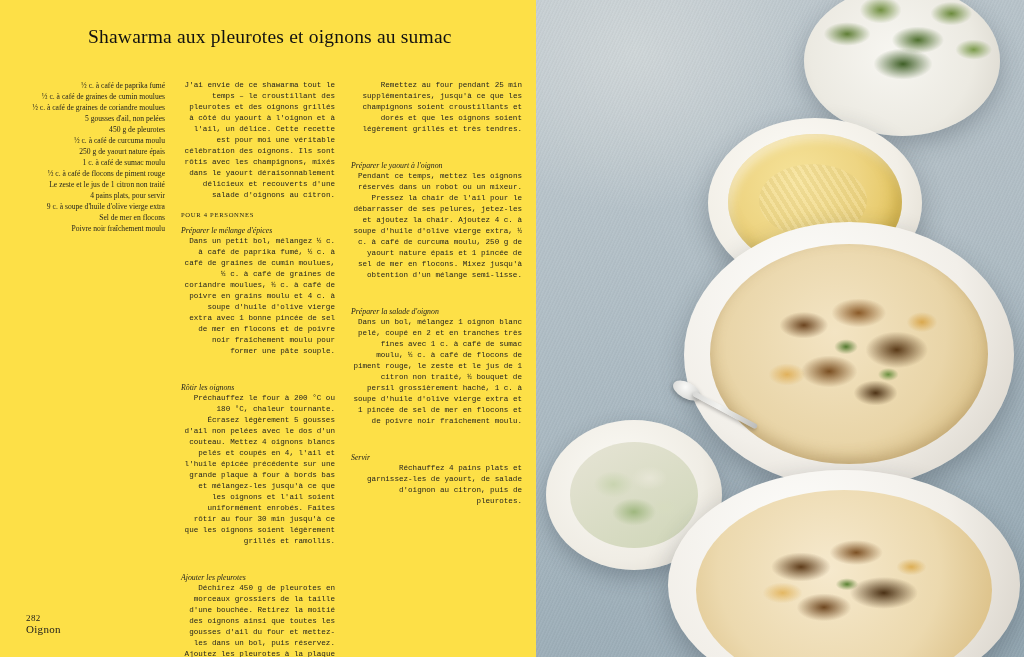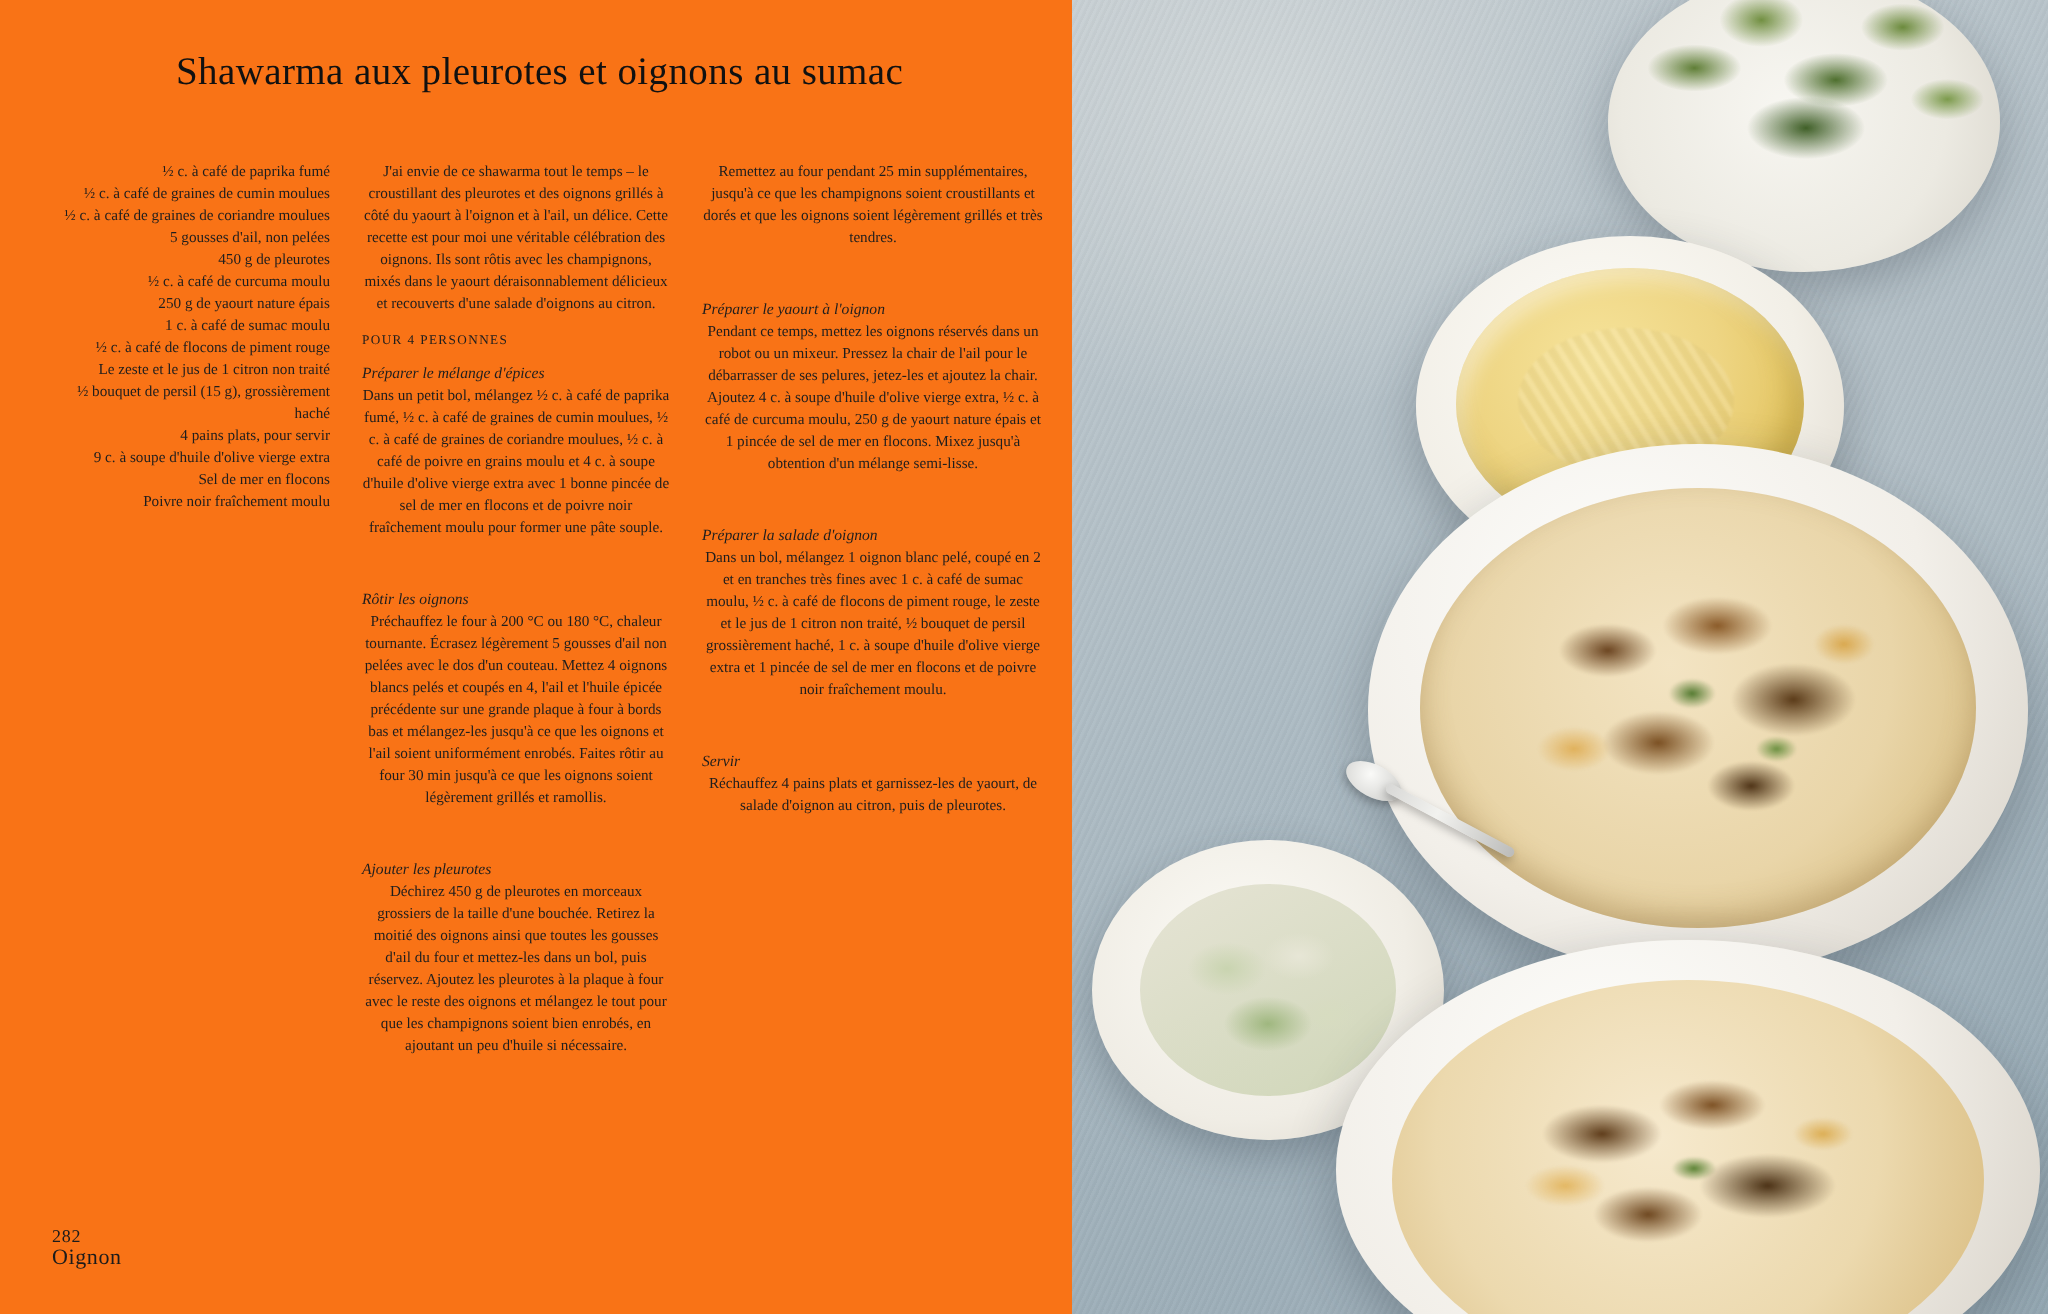--- a/index.html
+++ b/index.html
@@ -4,21 +4,21 @@
 <style>
   html, body {
     margin: 0;
     padding: 0;
     background: #ffffff;
   }
   .page {
     position: relative;
     width: 1024px;
     height: 657px;
-    background: #f97316;
+    background: #fde047;
     overflow: hidden;
     font-family: "Liberation Serif", serif;
     color: #1b1b1b;
   }
 
   
   .text-half {
     position: absolute;
     left: 0; top: 0;
     width: 536px; height: 657px;
@@ -62,22 +62,23 @@
   .ing-list div {
     margin: 0 0 0 0;
     padding-left: 9px;
     text-indent: -9px;
   }
 
   .body-p {
     font-size: 7.6px;
     line-height: 1.45;
     margin: 0 0 8px 0;
-    text-align: center;
+    text-align: right;
     color: #1e1e1e;
+    font-family: Liberation Mono, monospace;
   }
 
   .serves {
     font-size: 6.6px;
     letter-spacing: 0.7px;
     margin: 10px 0 8px 0;
     color: #1e1e1e;
   }
 
   .sub-head {
@@ -344,21 +345,20 @@
           <div>½ c. à café de paprika fumé</div>
           <div>½ c. à café de graines de cumin moulues</div>
           <div>½ c. à café de graines de coriandre moulues</div>
           <div>5 gousses d'ail, non pelées</div>
           <div>450 g de pleurotes</div>
           <div>½ c. à café de curcuma moulu</div>
           <div>250 g de yaourt nature épais</div>
           <div>1 c. à café de sumac moulu</div>
           <div>½ c. à café de flocons de piment rouge</div>
           <div>Le zeste et le jus de 1 citron non traité</div>
-          <div>½ bouquet de persil (15 g), grossièrement haché</div>
           <div>4 pains plats, pour servir</div>
           <div>9 c. à soupe d'huile d'olive vierge extra</div>
           <div>Sel de mer en flocons</div>
           <div>Poivre noir fraîchement moulu</div>
         </div>
       </div>
 
       <div class="col col-2">
         <p class="body-p">J'ai envie de ce shawarma tout le temps – le croustillant des pleurotes et des oignons grillés à côté du yaourt à l'oignon et à l'ail, un délice. Cette recette est pour moi une véritable célébration des oignons. Ils sont rôtis avec les champignons, mixés dans le yaourt déraisonnablement délicieux et recouverts d'une salade d'oignons au citron.</p>
         <div class="serves">POUR 4 PERSONNES</div>

